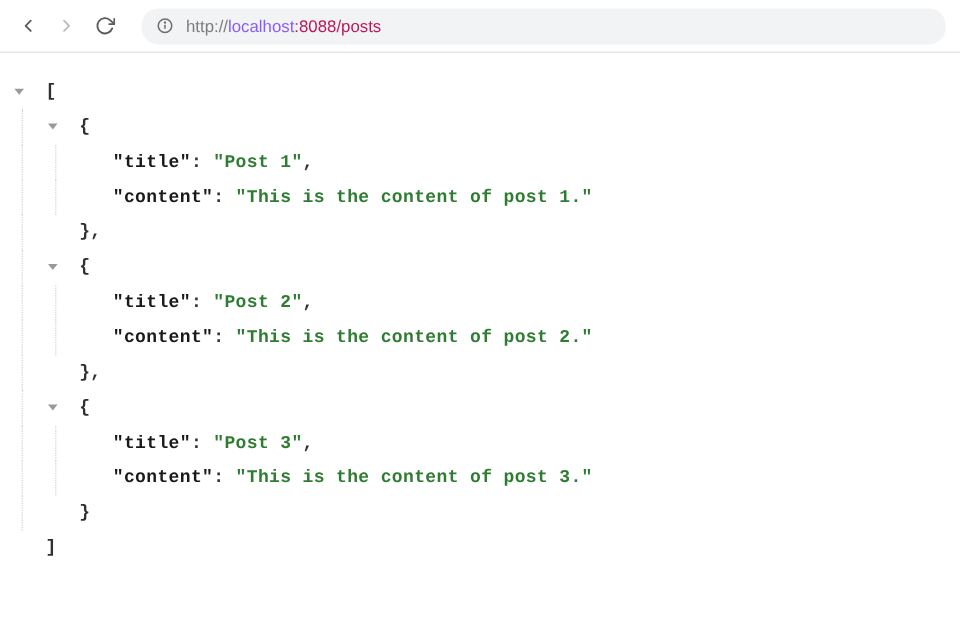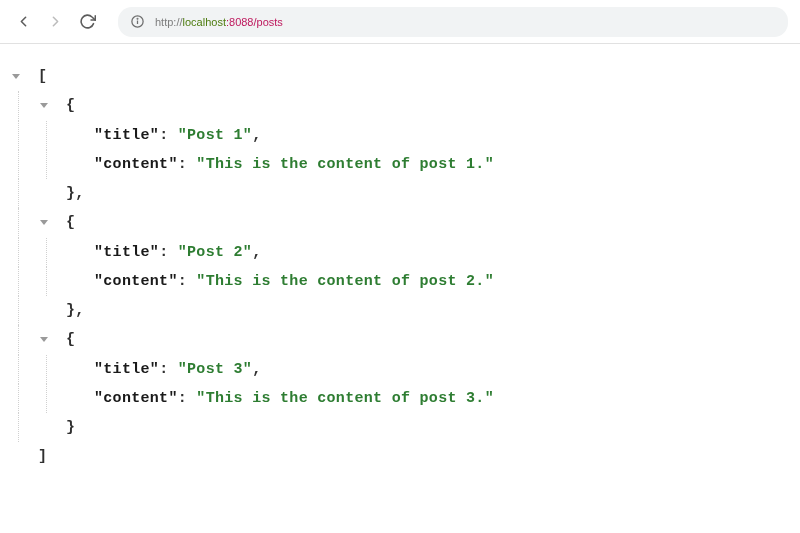--- a/index.html
+++ b/index.html
@@ -54,30 +54,30 @@
       height: 15px;
       display: flex;
       align-items: center;
       justify-content: center;
     }
     .info-icon svg {
       width: 15px;
       height: 15px;
     }
     .url {
-      font-size: 11px;
+      font-size: 14px;
       color: #202124;
       display: flex;
       align-items: baseline;
     }
     .url .scheme {
       color: #7d7d7d;
     }
     .url .host {
-      color: #4d7c0f;
+      color: #8b5cf6;
     }
     .url .portpath {
       color: #be185d;
     }
     .json-tree {
       padding: 18px 10px;
       font-family: Menlo, Consolas, "Courier New", monospace;
       font-size: 15px;
       line-height: 1.95;
       color: #303030;

